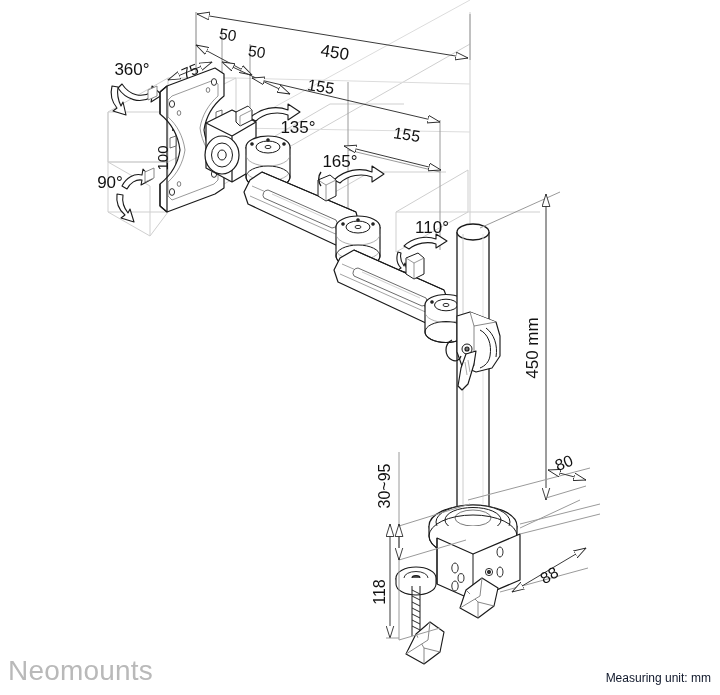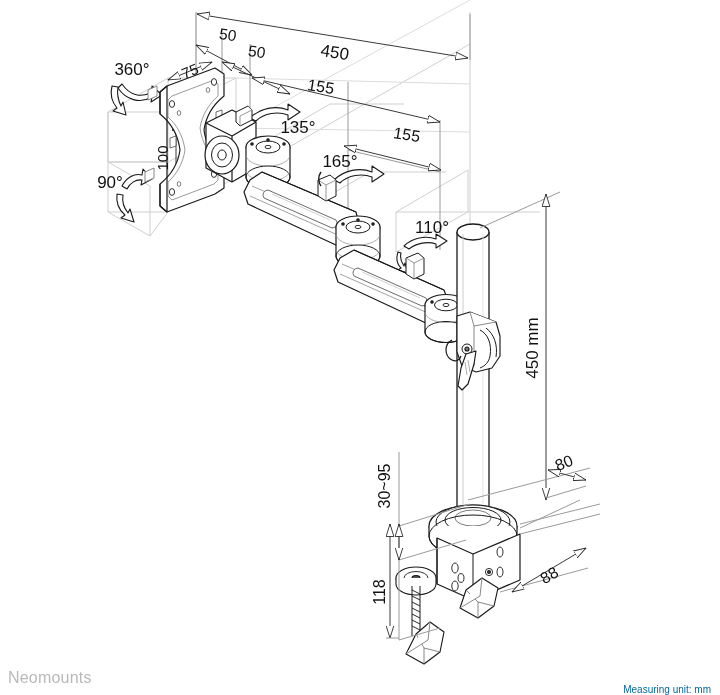--- a/index.html
+++ b/index.html
@@ -24,32 +24,32 @@
   }
   svg#tech-drawing {
     display: block;
     width: 720px;
     height: 695px;
   }
   .brand-logo {
     position: absolute;
     left: 8px;
     bottom: 8px;
-    font-size: 16px;
+    font-size: 28px;
     letter-spacing: 0.2px;
     color: #b9b9b9;
     font-family: "Liberation Sans", sans-serif;
     white-space: nowrap;
   }
   .unit-note {
     position: absolute;
     right: 9px;
-    bottom: 0;
-    font-size: 10px;
-    color: #0369a1;
+    bottom: 10px;
+    font-size: 12px;
+    color: #0f172a;
     font-family: "Liberation Sans", sans-serif;
     white-space: nowrap;
   }
 </style>
 </head>
 <body>
 
 <div id="drawing-root">
 <svg id="tech-drawing" viewBox="0 0 720 695" xmlns="http://www.w3.org/2000/svg">
   <defs>

